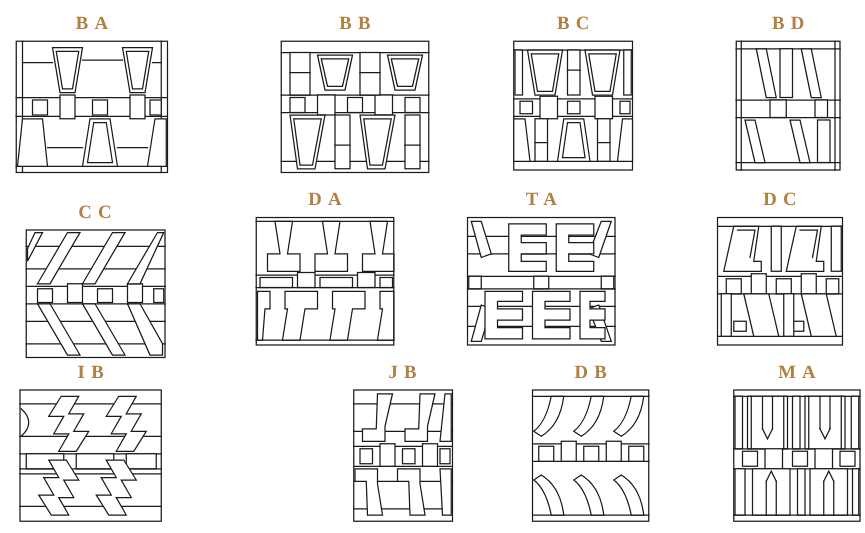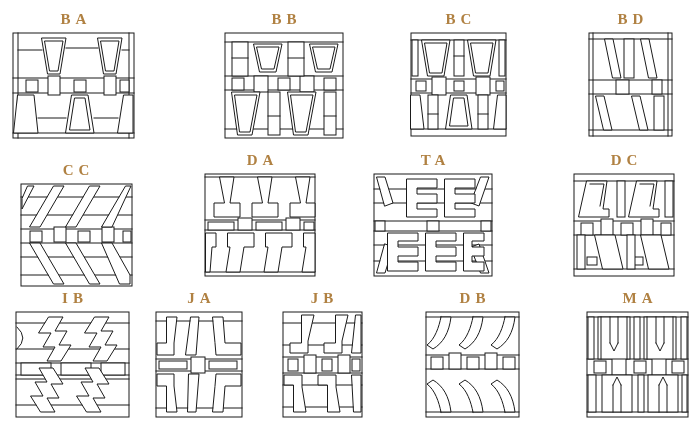--- a/index.html
+++ b/index.html
@@ -267,41 +267,20 @@
       <rect class="f" x="86" y="52" width="24" height="12"></rect>
       <path d="M2,16 Q14,27 2,38"></path>
       <path class="f" d="M34,6 L48,6 L40,20 L52,20 L44,34 L56,34 L46,50 L32,50 L40,36 L28,36 L36,22 L24,22 Z"></path>
       <path class="f" d="M80,6 L94,6 L86,20 L98,20 L90,34 L102,34 L92,50 L78,50 L86,36 L74,36 L82,22 L70,22 Z"></path>
       <path class="f" d="M26,101 L40,101 L32,87 L44,87 L36,73 L48,73 L38,57 L24,57 L32,71 L20,71 L28,85 L16,85 Z"></path>
       <path class="f" d="M72,101 L86,101 L78,87 L90,87 L82,73 L94,73 L84,57 L70,57 L78,71 L66,71 L74,85 L62,85 Z"></path>
     </g>
       </svg>
   </div>
 
-  <div class="figure" style="left:155px;top:288px;width:88px">
-    <div class="plabel">JA</div>
-    <svg class="drawing" width="88" height="107" viewBox="0 0 88 107">
-        <g>
-      <rect x="1" y="1" width="86" height="105"></rect>
-      <line x1="1" y1="10" x2="87" y2="10"></line>
-          <line x1="1" y1="97" x2="87" y2="97"></line>
-      <line x1="1" y1="48" x2="87" y2="48"></line>
-          <line x1="1" y1="60" x2="87" y2="60"></line>
-      <rect class="f" x="4" y="50" width="28" height="8"></rect>
-          <rect class="f" x="36" y="46" width="14" height="16"></rect>
-      <rect class="f" x="54" y="50" width="28" height="8"></rect>
-      <path class="f" d="M12,6 L22,6 L19,32 L19,44 L2,44 L2,32 L11,32 Z"></path>
-      <path class="f" d="M58,6 L68,6 L70,32 L86,32 L86,44 L61,44 L60,32 Z"></path>
-      <path class="f" d="M36,6 L44,6 L41,44 L31,44 Z"></path>
-      <path class="f" d="M12,101 L22,101 L19,75 L19,63 L2,63 L2,75 L11,75 Z"></path>
-      <path class="f" d="M58,101 L68,101 L70,75 L86,75 L86,63 L61,63 L60,75 Z"></path>
-      <path class="f" d="M33,101 L41,101 L44,63 L34,63 Z"></path>
-    </g>
-      </svg>
-  </div>
 
   <div class="figure" style="left:292px;top:288px;width:60px">
     <div class="plabel">JB</div>
     <svg class="drawing" width="81" height="107" viewBox="0 0 81 107">
         <g>
       <rect x="1" y="1" width="79" height="105"></rect>
       <line x1="1" y1="12" x2="80" y2="12"></line>
           <line x1="1" y1="34" x2="80" y2="34"></line>
       <line x1="1" y1="74" x2="80" y2="74"></line>
           <line x1="1" y1="96" x2="80" y2="96"></line>

